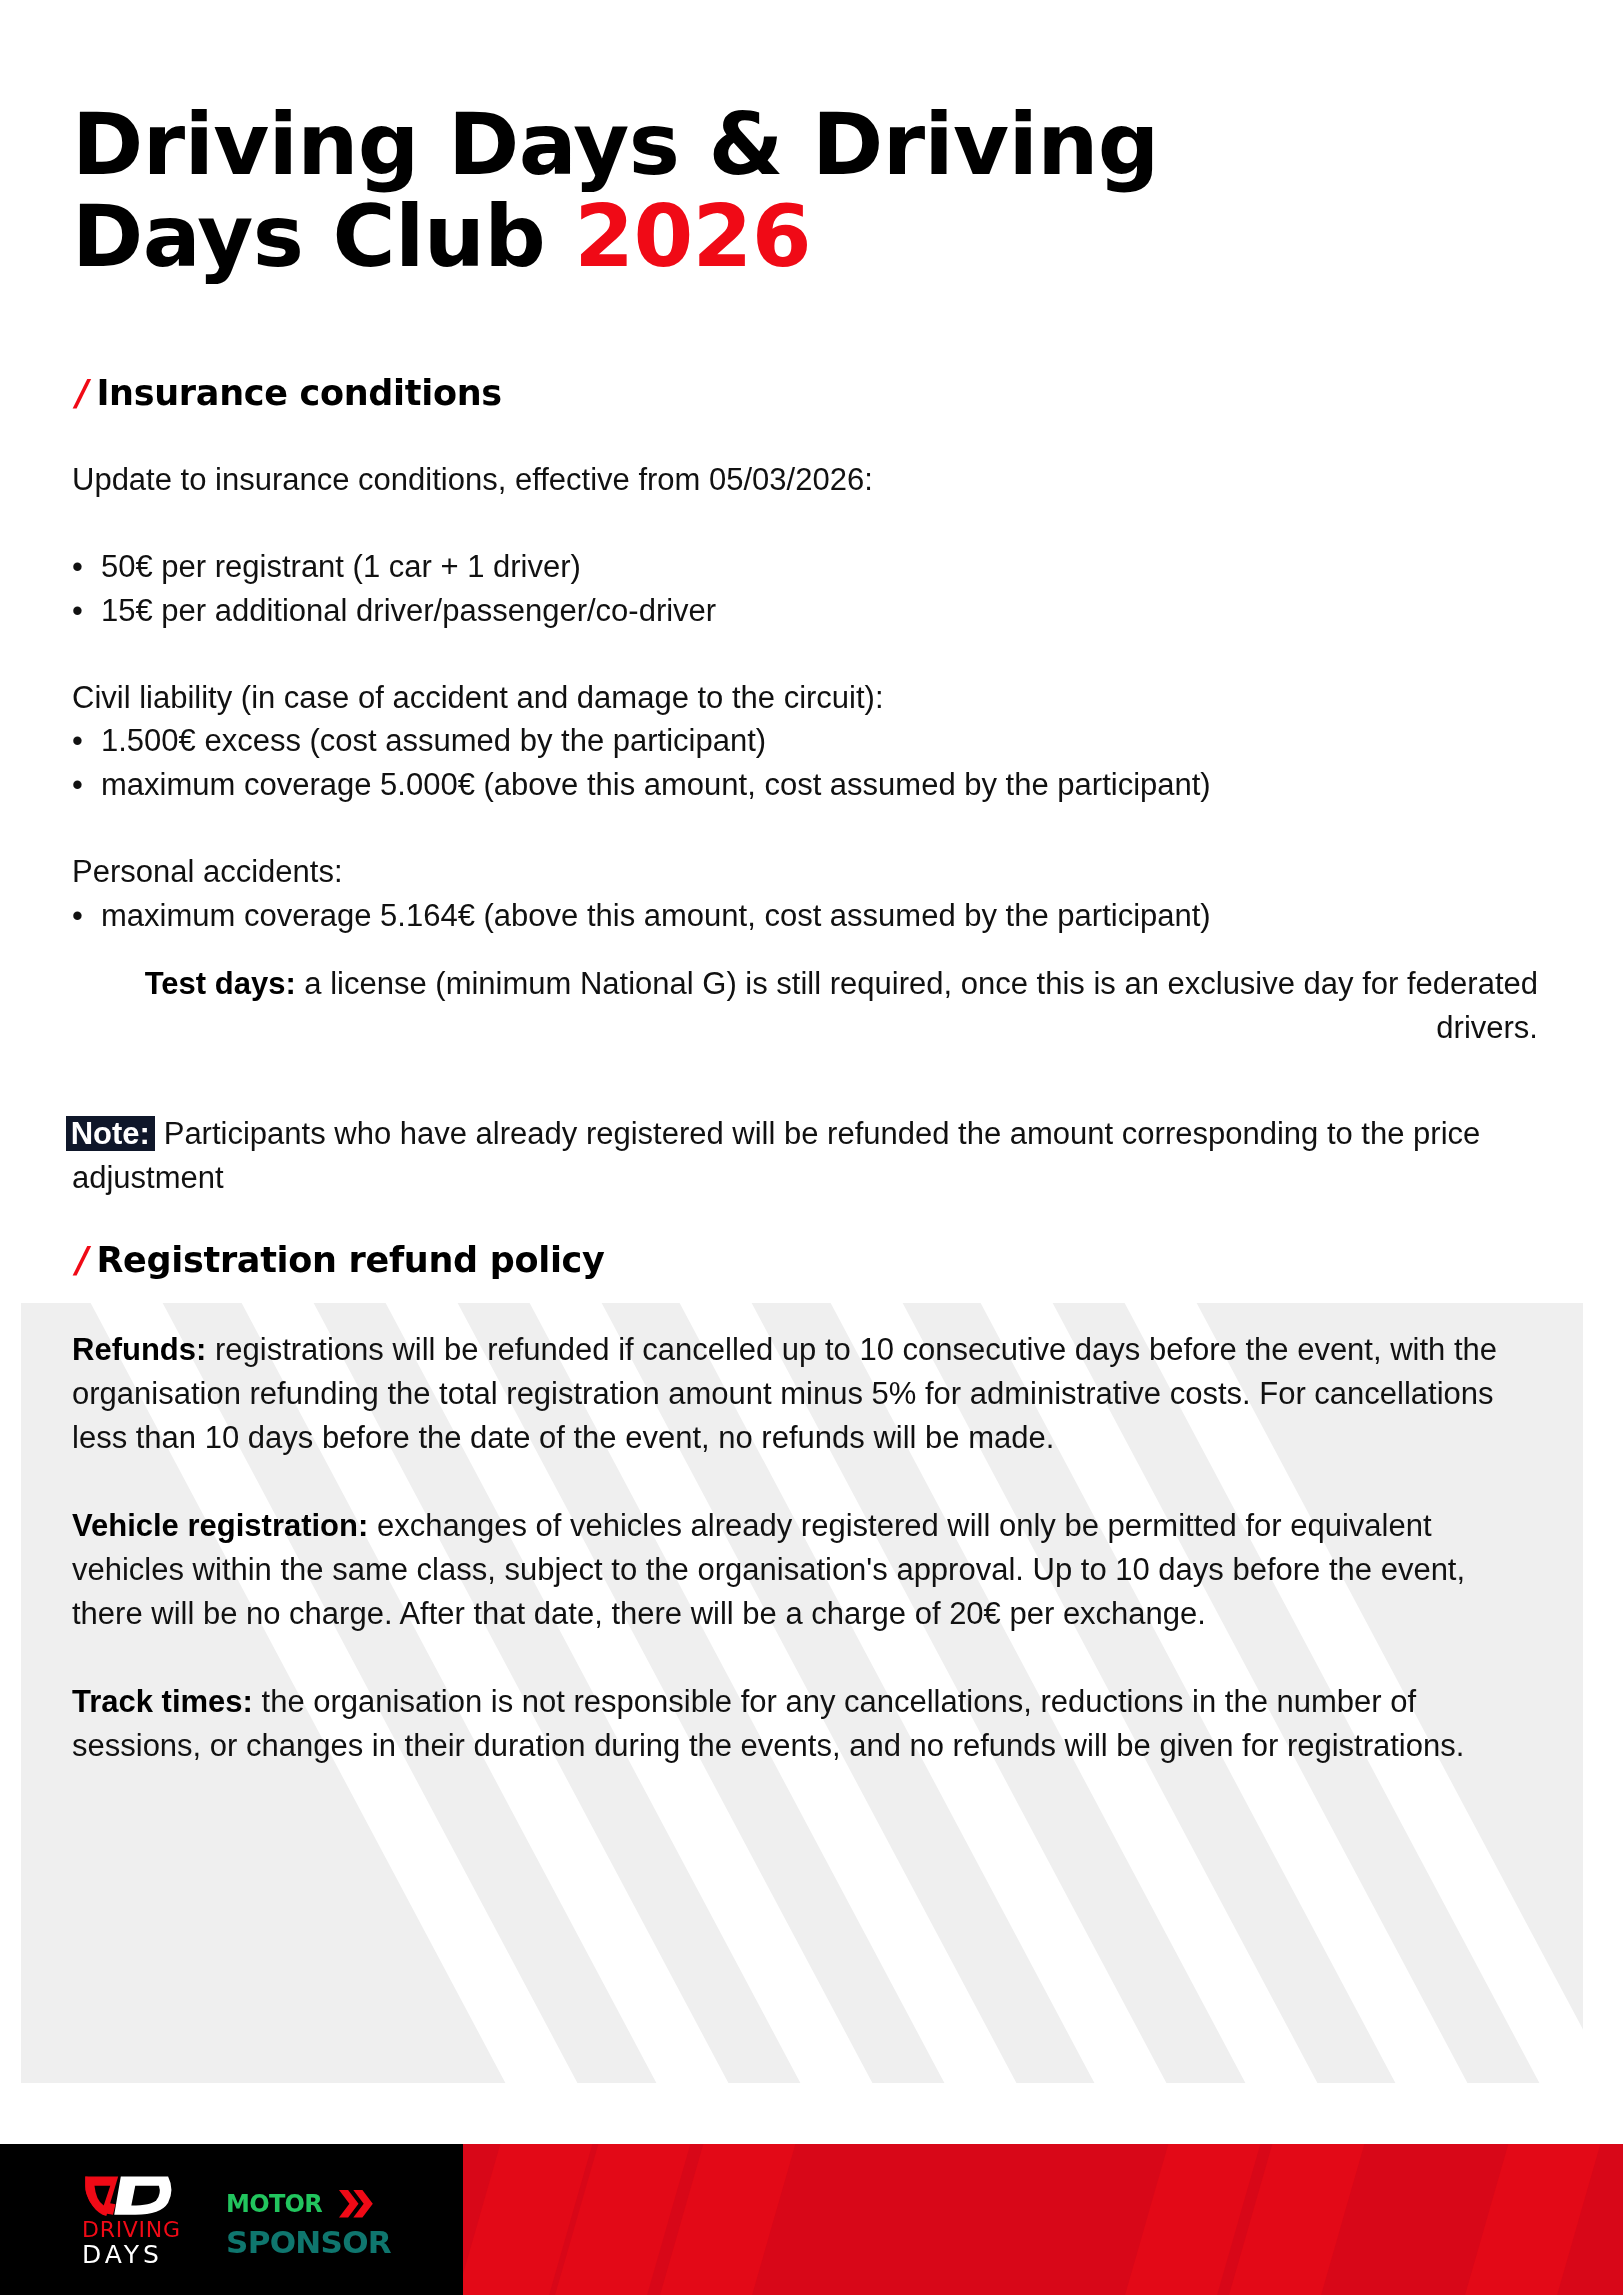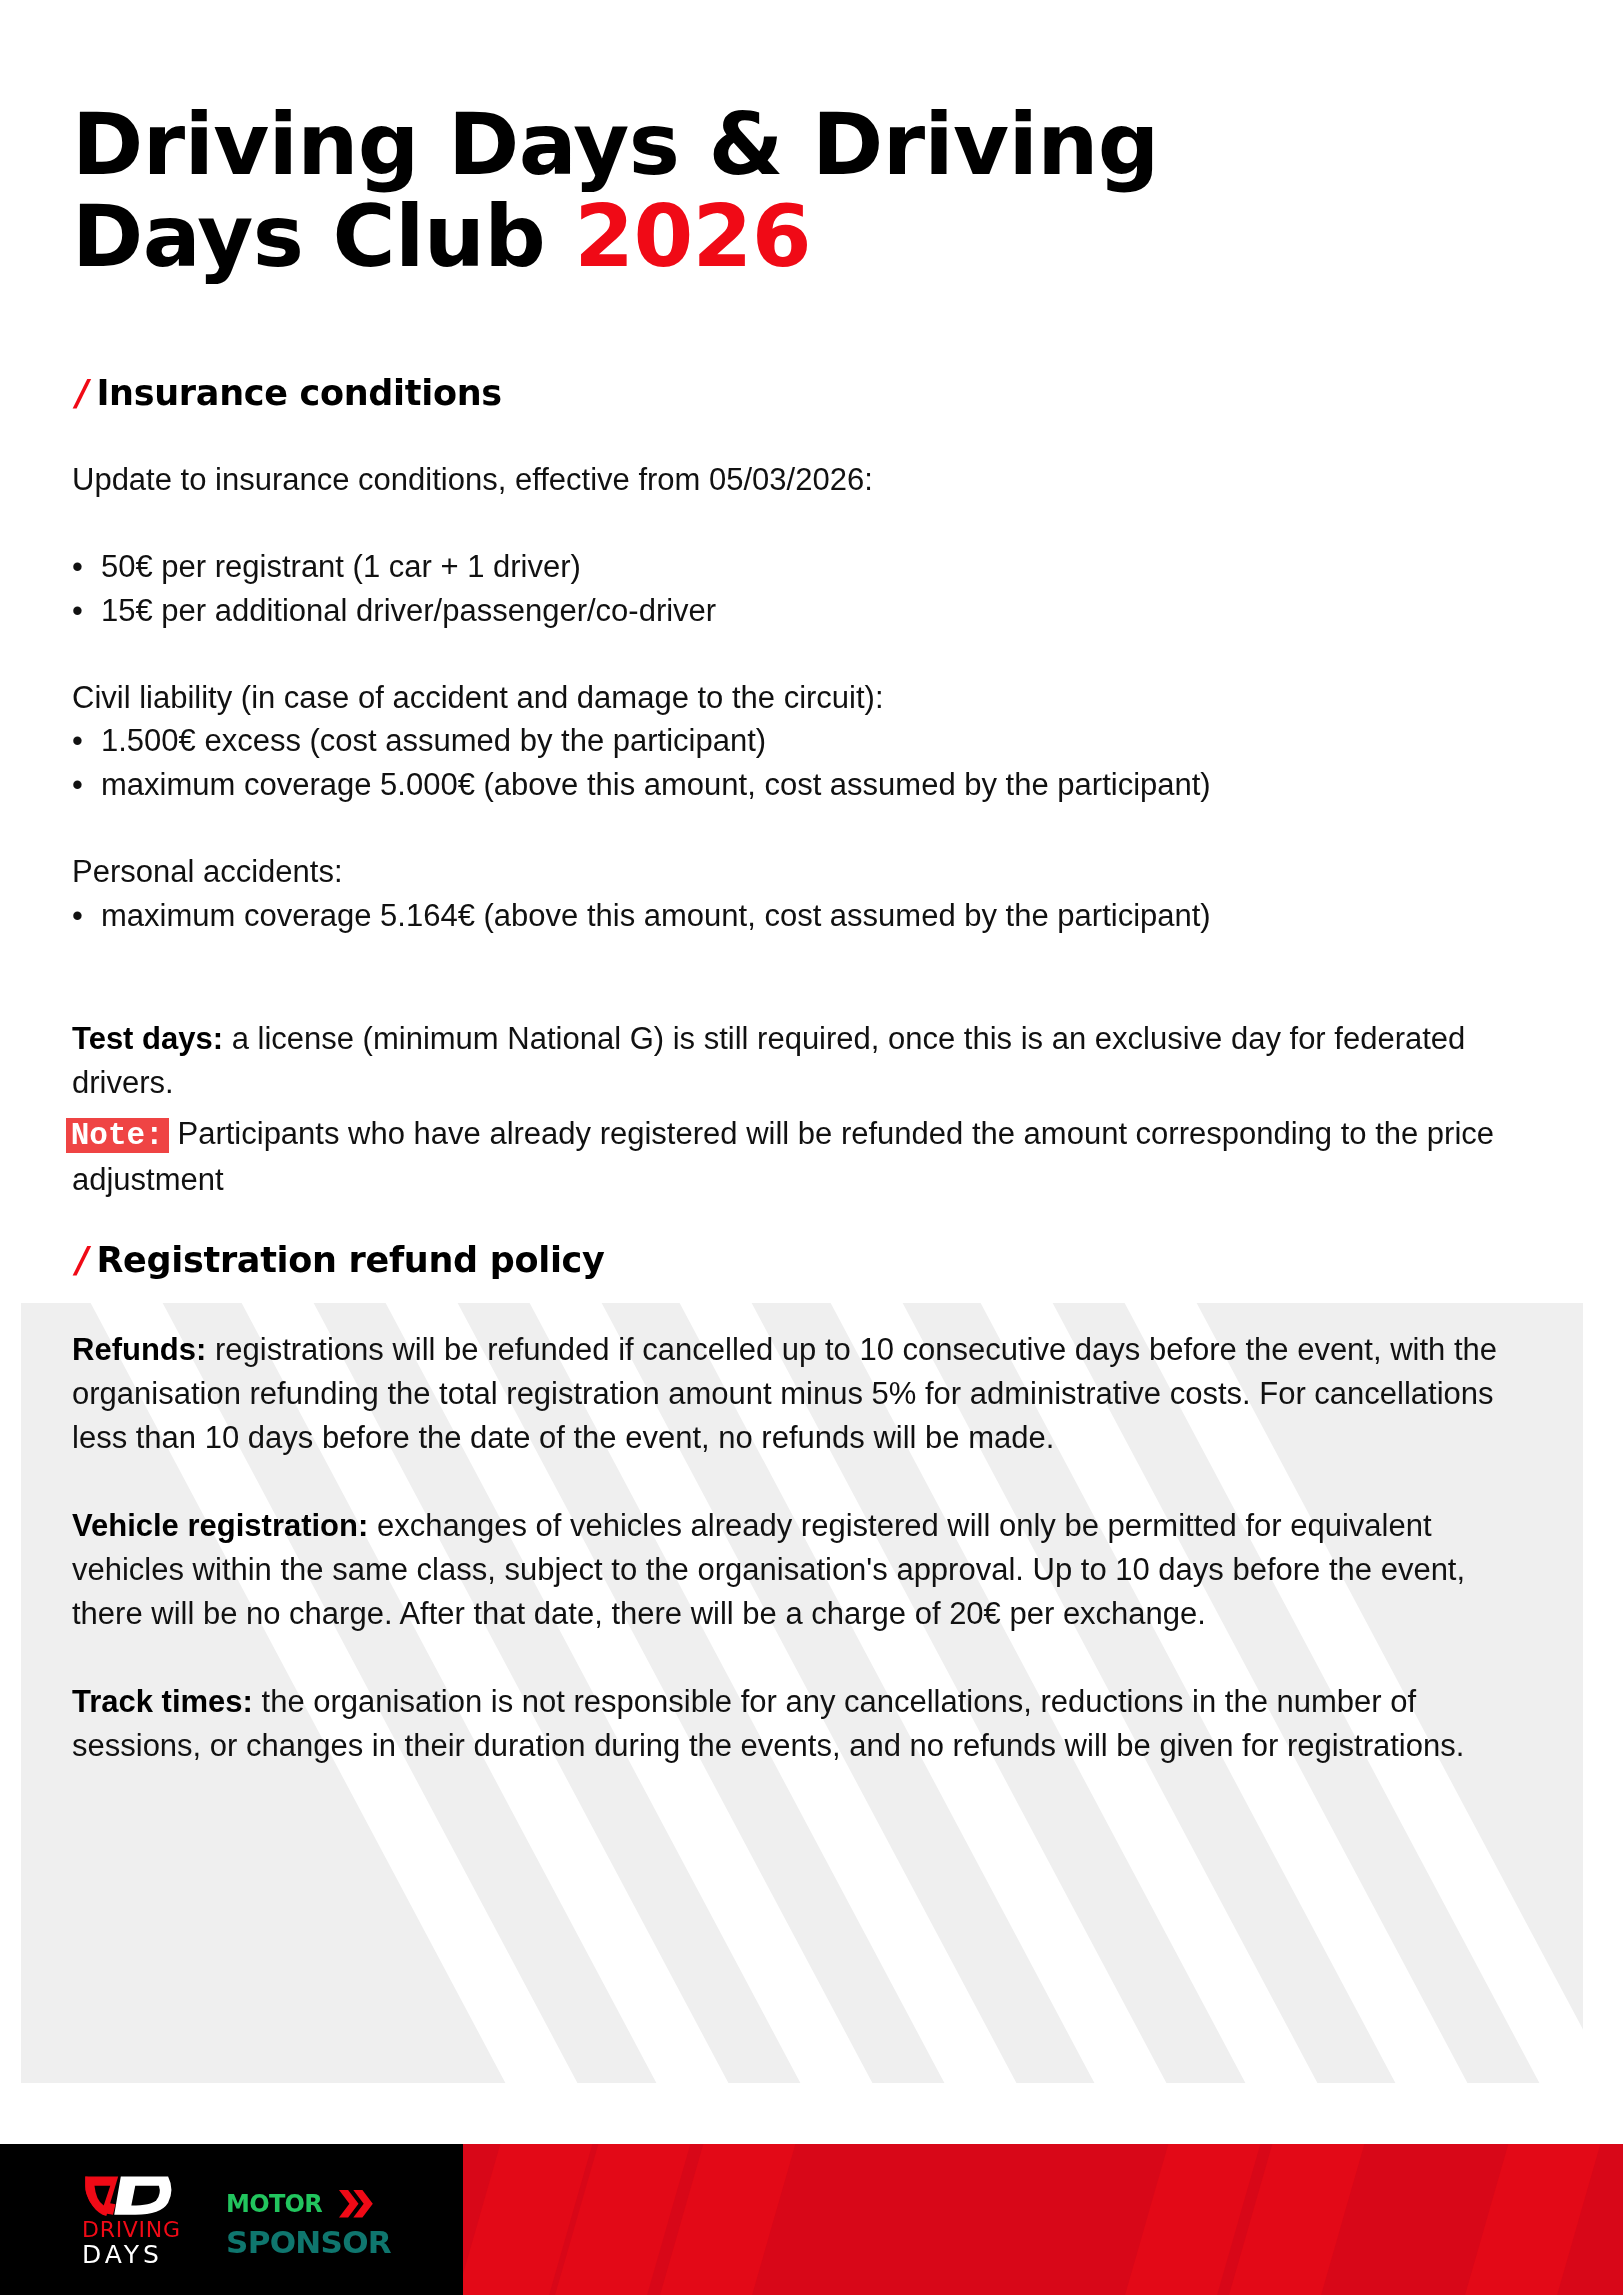--- a/index.html
+++ b/index.html
@@ -8,21 +8,21 @@
   .title { position:absolute; left:72px; top:98px; margin:0; font-size:86px; line-height:92px;
            font-weight:900; letter-spacing:-0.7px; color:#000; font-family:"DejaVu Sans", sans-serif; }
   .title .year { color:#f00a16; }
   .h2 { position:absolute; left:76px; margin:0; font-size:35px; font-weight:700; color:#000;
         font-family:"DejaVu Sans", sans-serif; letter-spacing:-0.3px; }
   .h2 .slash { color:#f00a16; margin-right:7.9px; font-style:italic; }
   .p { position:absolute; left:72px; margin:0; font-size:31px; line-height:44px; color:#111; width:1466px; }
   .p b { font-weight:700; color:#000; }
   .bullets { position:absolute; left:72px; margin:0; padding:0; list-style:none; font-size:31px; line-height:44px; }
   .bullets li::before { content:"•"; display:inline-block; width:29px; }
-  .note-badge { background:#ef4444; color:#fff; font-weight:700; padding:0 5.2px; margin-left:-6.5px;font-family:Liberation Mono, monospace; }
+  .note-badge { background:#0f172a; color:#fff; font-weight:700; padding:0 5.2px; margin-left:-6.5px; }
   .panel { position:absolute; left:21px; top:1303px; width:1562px; height:780px; background:#efefef; overflow:hidden; }
   .stripe { position:absolute; top:-131px; width:72px; height:1113px; background:#ffffff; transform:skewX(28deg); transform-origin:top left; }
   .panel-text { position:absolute; left:51px; top:25px; width:1466px; font-size:31px; line-height:44px; color:#111; }
   .panel-text p { margin:0 0 44px 0; }
   .panel-text b { color:#000; }
   .footer { position:absolute; left:0; top:2144px; width:1623px; height:112px; }
   .footer-left { position:absolute; left:0; top:0; width:463px; height:152px; background:#000; }
   .footer-right { position:absolute; left:463px; top:0; width:1160px; height:152px; background:#d80718; overflow:hidden; }
   .fstripe { position:absolute; top:-13px; width:92px; height:196px; background:#e30917; transform:skewX(-16deg); }
   .logo-dd { position:absolute; left:84px; top:26px; width:92px; height:92px; }
@@ -56,21 +56,21 @@
 <ul class="bullets" style="top:719px;">
   <li>1.500€ excess (cost assumed by the participant)</li>
   <li>maximum coverage 5.000€ (above this amount, cost assumed by the participant)</li>
 </ul>
 
 <p class="p" style="top:850px;">Personal accidents:</p>
 <ul class="bullets" style="top:894px;">
   <li>maximum coverage 5.164€ (above this amount, cost assumed by the participant)</li>
 </ul>
 
-<p class="p" style="top:1017px;">
+<p class="p" style="top:962px;text-align:right;">
   <b>Test days:</b><span> a license (minimum National G) is still required, once this is an exclusive day for federated drivers.</span>
 </p>
 
 <p class="p" style="top:1112px;">
   <span class="note-badge">Note:</span><span> Participants who have already registered will be refunded the amount corresponding to the price adjustment</span>
 </p>
 
 <h2 class="h2" style="top:1240px;">
   <span class="slash">/</span><span>Registration refund policy</span>
 </h2>

